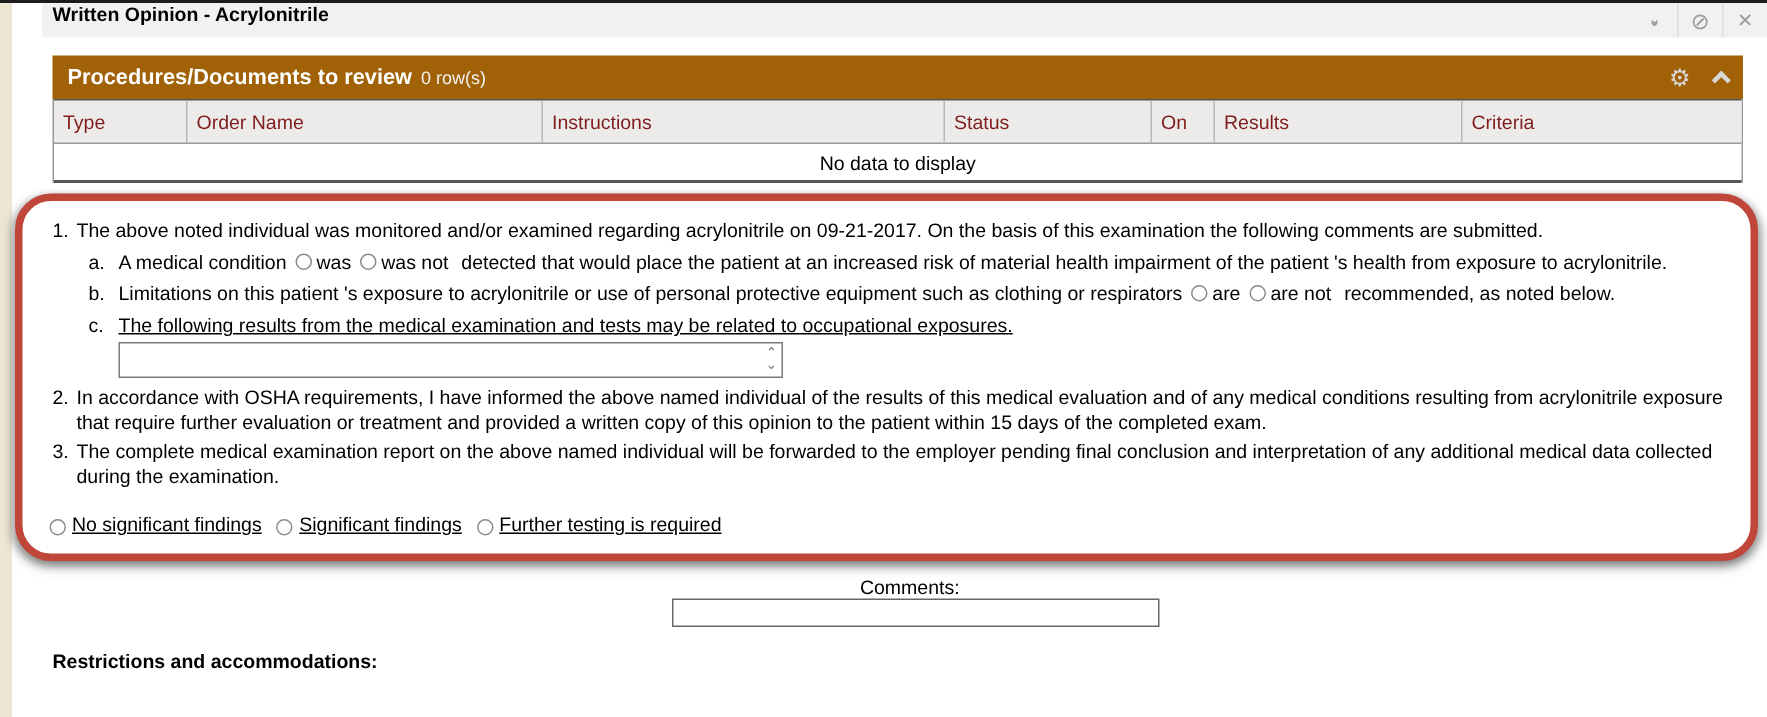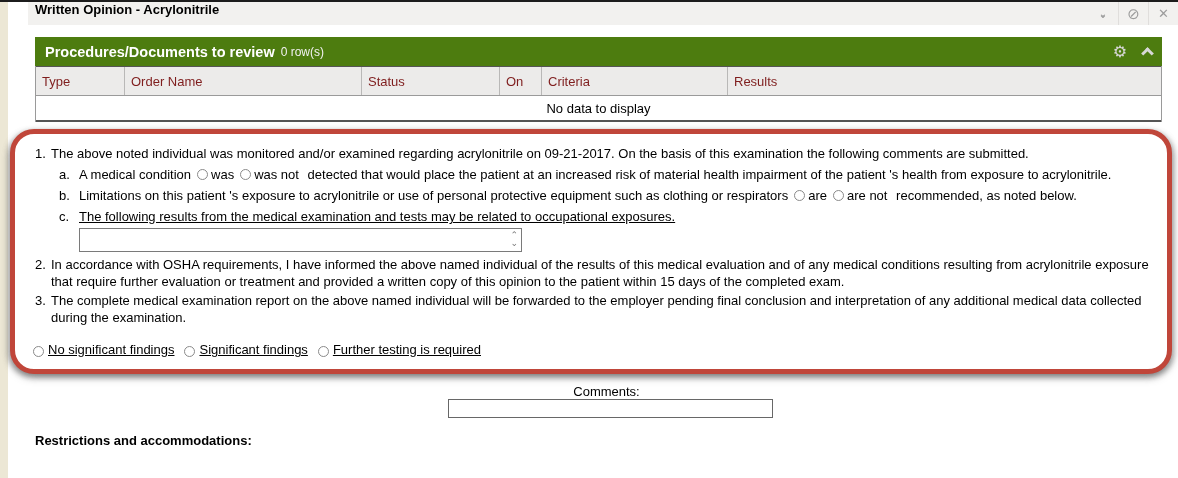--- a/index.html
+++ b/index.html
@@ -14,21 +14,21 @@
   .win-icons { margin-left:auto; display:flex; height:100%; align-items:stretch; }
   .win-icon { width:30px; display:flex; align-items:center; justify-content:center;
               color:#9c9c9c; border-left:1px solid #e0dedc; cursor:pointer; }
   .win-icon:first-child { border-left:none; }
   .dbl-chevron { display:flex; flex-direction:column; line-height:5px; font-size:10px; font-weight:bold; }
   .slash-circle { font-size:15px; }
   .x-glyph { font-size:13px; font-weight:bold; }
 
   
   .panel { margin:12px 16px 0 35px; width:1127px; }
-  .panel-header { height:29px; background:#4d7c0f; color:#fff; display:flex; align-items:center; padding:0 10px; }
+  .panel-header { height:29px; background:#a16207; color:#fff; display:flex; align-items:center; padding:0 10px; }
   .panel-title { font-weight:bold; font-size:14.5px; }
   .row-count { font-size:12px; margin-left:6px; color:#f1f1f1; }
   .panel-hicons { margin-left:auto; display:flex; align-items:center; gap:16px; }
   .gear { color:#d8d8d8; font-size:16px; cursor:pointer; }
   .chevron-up { width:9px; height:9px; border-top:3px solid #d8d8d8; border-right:3px solid #d8d8d8;
                 transform:rotate(-45deg); margin-top:4px; cursor:pointer; }
 
   .grid { border-left:1px solid #9a9a9a; border-right:1px solid #9a9a9a; }
   .grid-head { display:flex; background:#ecebea; border-top:1px solid #555; border-bottom:1px solid #9a9a9a; height:30px; }
   .gcell { padding:7px 6px 0 6px; border-right:1px solid #b9b8b7; color:#7f1d1d; overflow:hidden; white-space:nowrap; }
@@ -94,24 +94,25 @@
     <span class="row-count">0 row(s)</span>
     <div class="panel-hicons">
       <span class="gear">⚙</span>
       <span class="chevron-up"></span>
     </div>
   </div>
   <div class="grid">
     <div class="grid-head">
       <div class="gcell c0">Type</div>
       <div class="gcell c1">Order Name</div>
+      <div class="gcell c2">Instructions</div>
       <div class="gcell c3">Status</div>
       <div class="gcell c4">On</div>
+      <div class="gcell c5">Results</div>
       <div class="gcell c6">Criteria</div>
-      <div class="gcell c5">Results</div>
     </div>
     <div class="grid-empty">No data to display</div>
   </div>
 </div>
 
 <div class="highlight">
 
   <div class="num-row">
     <span class="num">1.</span>
     <span class="num-text">The above noted individual was monitored and/or examined regarding acrylonitrile on 09-21-2017. On the basis of this examination the following comments are submitted.</span>

